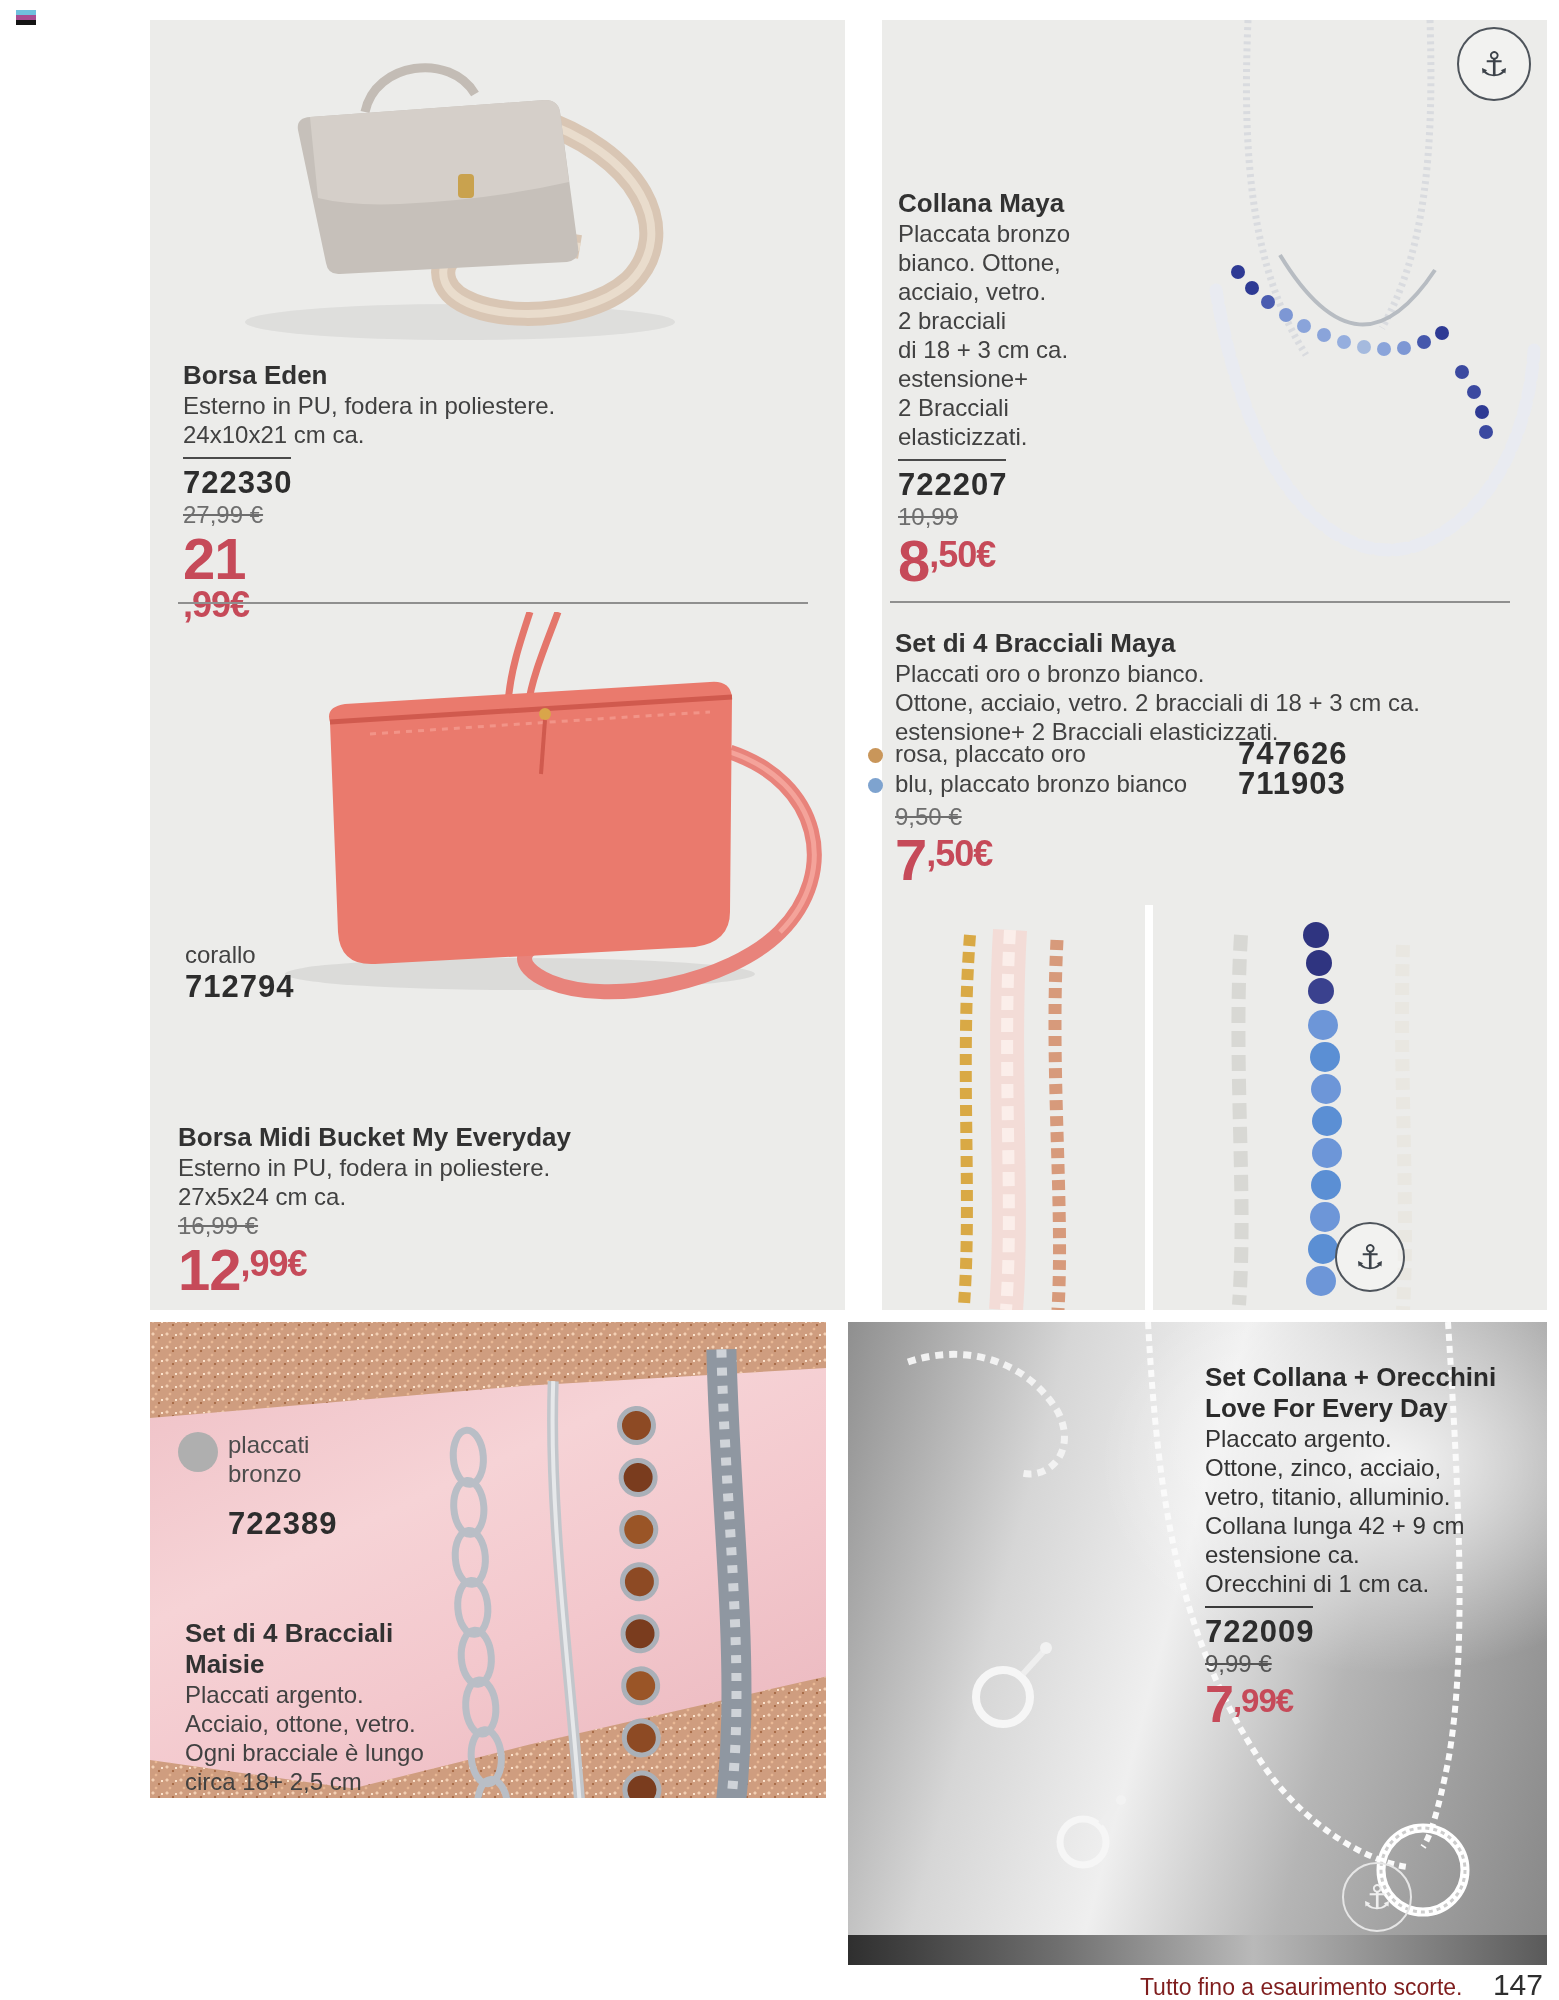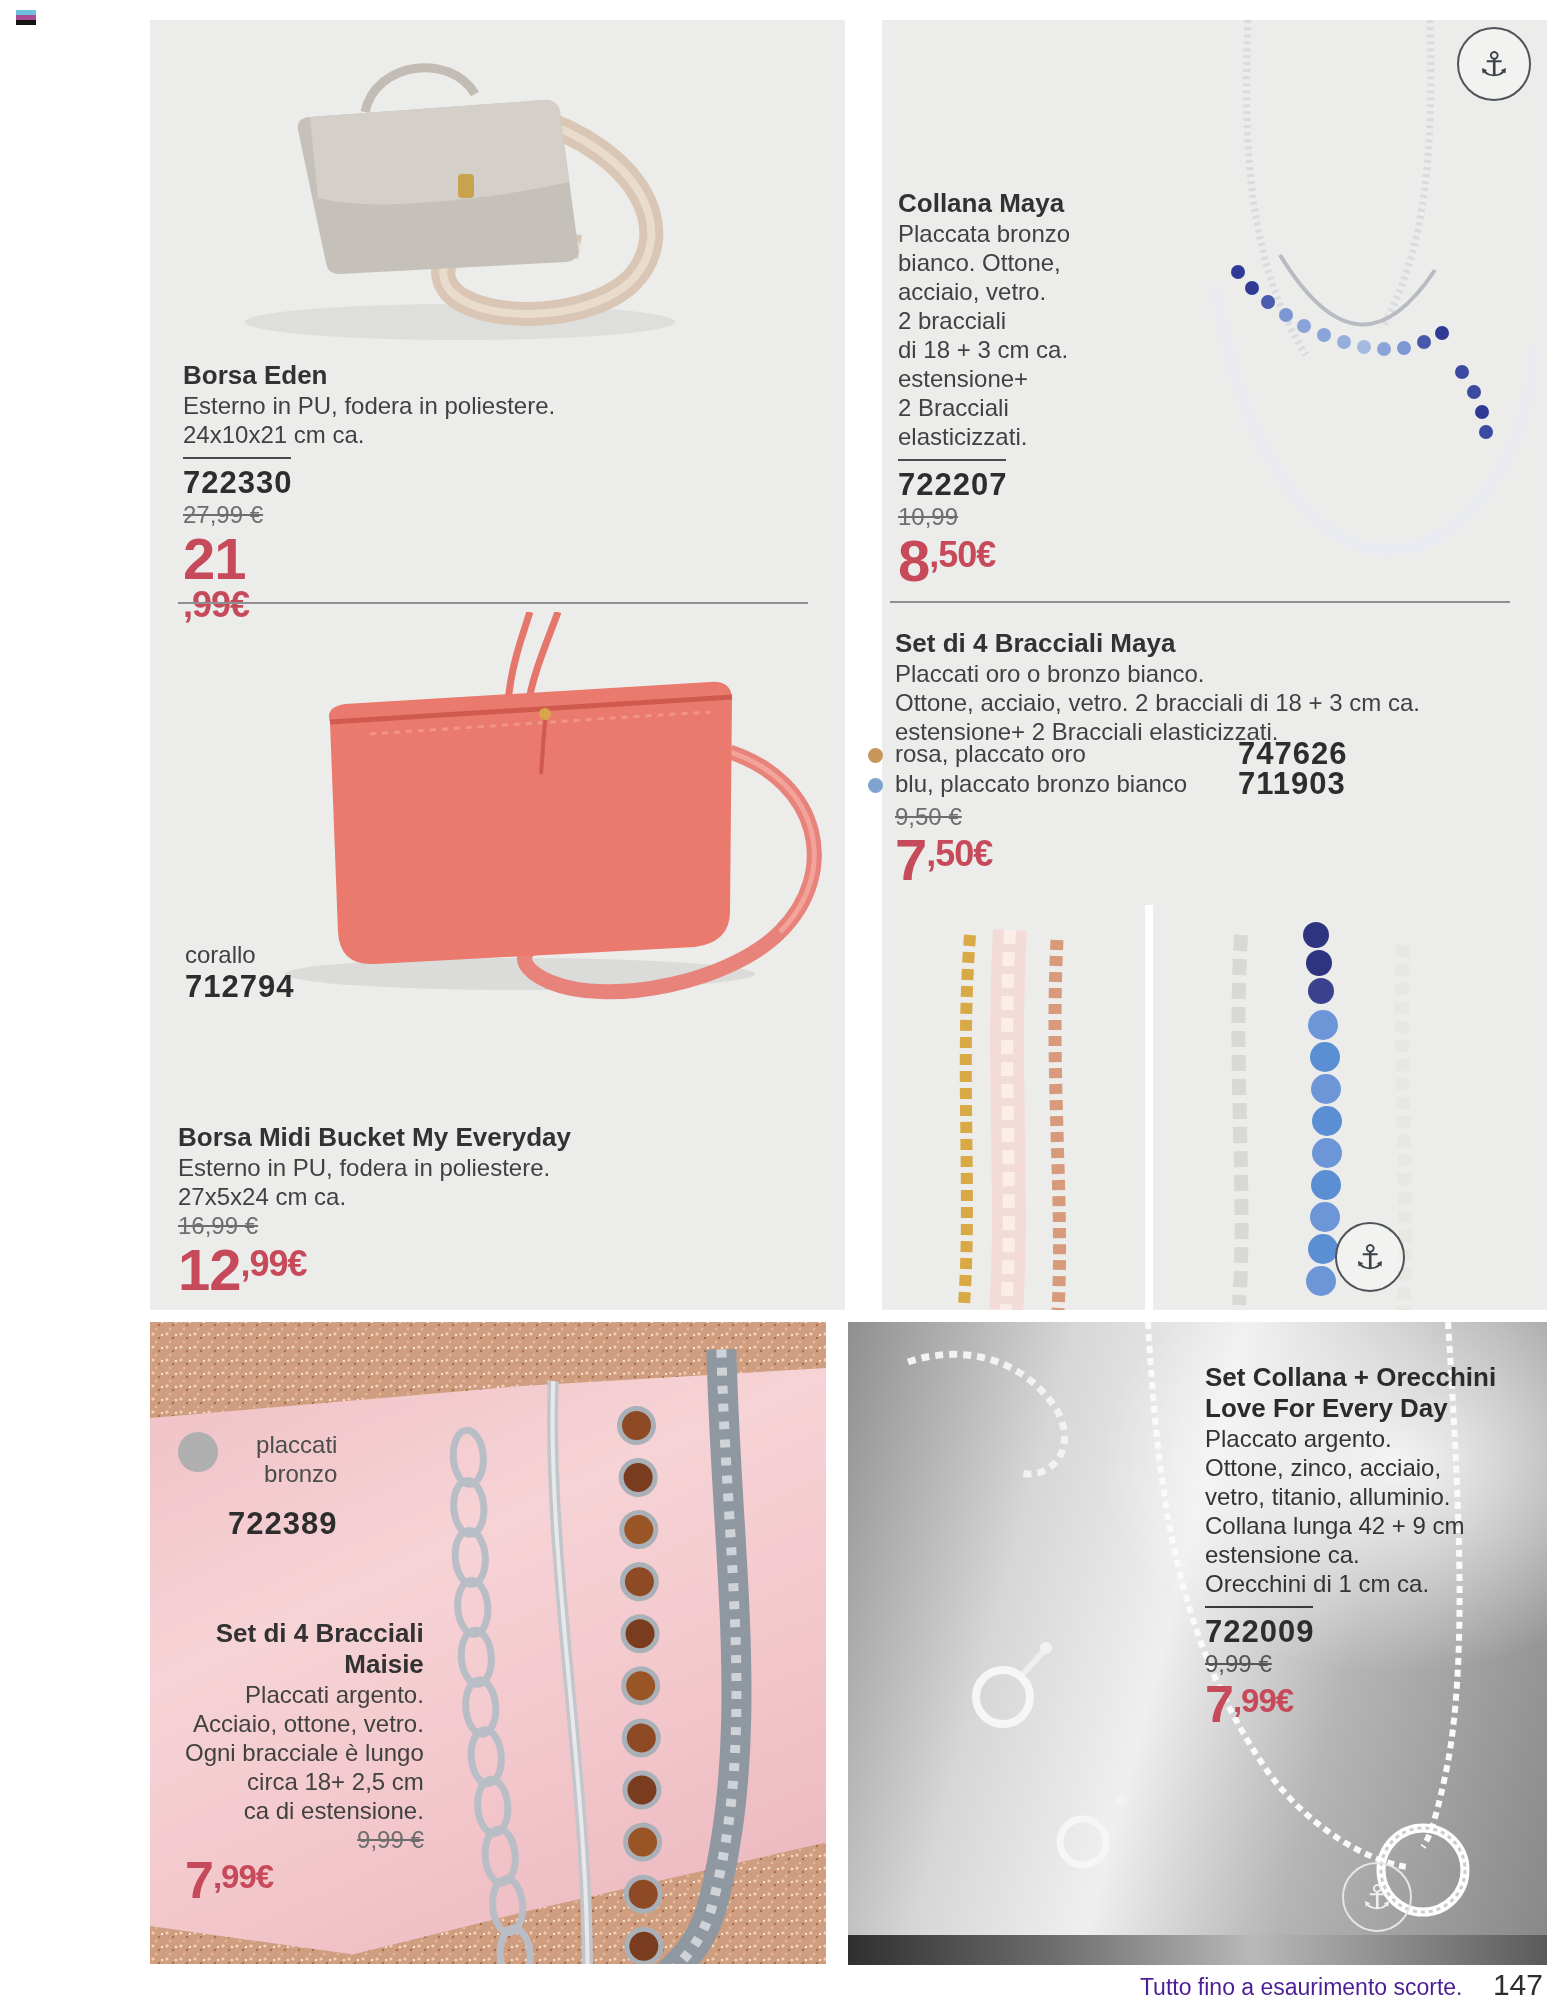--- a/index.html
+++ b/index.html
@@ -204,21 +204,21 @@
     </div>
   </div>
   <div class="abs" style="left:895px;top:802px;">
     <div class="old">9,50 €</div>
     <div class="price" style="margin-top:3px;">
       <span class="main">7</span>
       <span class="frac">,50€</span>
     </div>
   </div>
 
-  <div class="abs pinkbg" style="left:150px;top:1322px;width:676px;height:642px;overflow:hidden;text-align:right;">
+  <div class="abs pinkbg" style="left:150px;top:1322px;width:676px;height:476px;overflow:hidden;">
     <div class="abs glitter" style="left:0;top:-4px;width:676px;height:100px;clip-path:polygon(0 0,100% 0,100% 50%,55% 68%,0 100%);"></div>
     <div class="abs glitter" style="left:0;bottom:0;width:676px;height:190px;clip-path:polygon(0 80%,30% 95%,56% 72%,100% 36%,100% 100%,0 100%);"></div>
     <svg class="abs" style="left:0;top:0;" width="676" height="676" viewBox="0 0 676 676">
       <g transform="rotate(-4 400 300)">
         <g stroke="#b9bec6" stroke-width="7" fill="none">
           <ellipse cx="330" cy="130" rx="15" ry="27"></ellipse>
             <ellipse cx="327" cy="180" rx="15" ry="27"></ellipse>
           <ellipse cx="325" cy="230" rx="15" ry="27"></ellipse>
             <ellipse cx="324" cy="280" rx="15" ry="27"></ellipse>
           <ellipse cx="324" cy="330" rx="15" ry="27"></ellipse>
@@ -303,17 +303,17 @@
       <div class="code">722009</div>
       <div class="old" style="color:#555;">9,99 €</div>
       <div class="price sm" style="margin-top:3px;">
         <span class="main">7</span>
         <span class="frac">,99€</span>
       </div>
     </div>
   </div>
 
   <div class="abs" style="left:0;top:1968px;width:1543px;text-align:right;">
-    <span style="font-size:23px;color:#4c1d95;">Tutto fino a esaurimento scorte.</span>
+    <span style="font-size:23px;color:#7f1d1d;">Tutto fino a esaurimento scorte.</span>
     <span style="font-size:30px;color:#2e2e2e;margin-left:26px;">147</span>
   </div>
 
 </div>
 
 </body></html>

